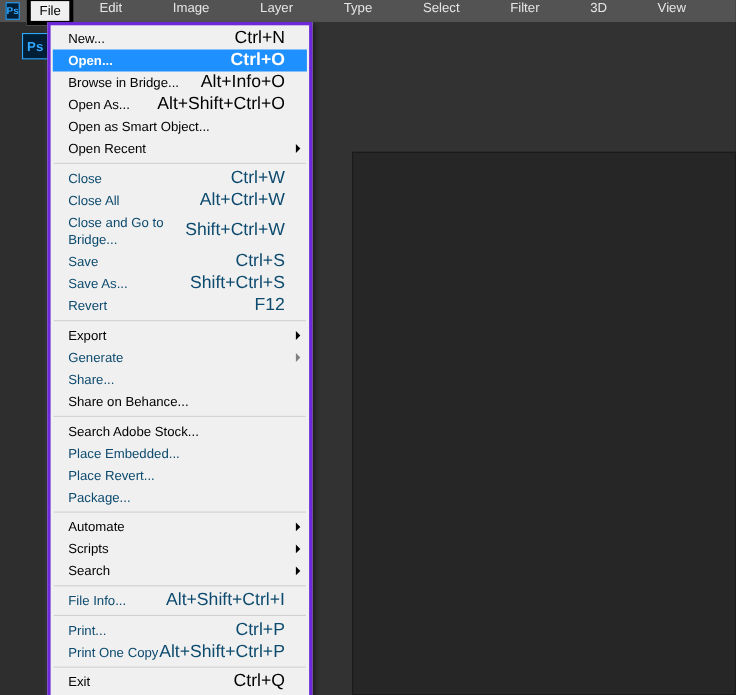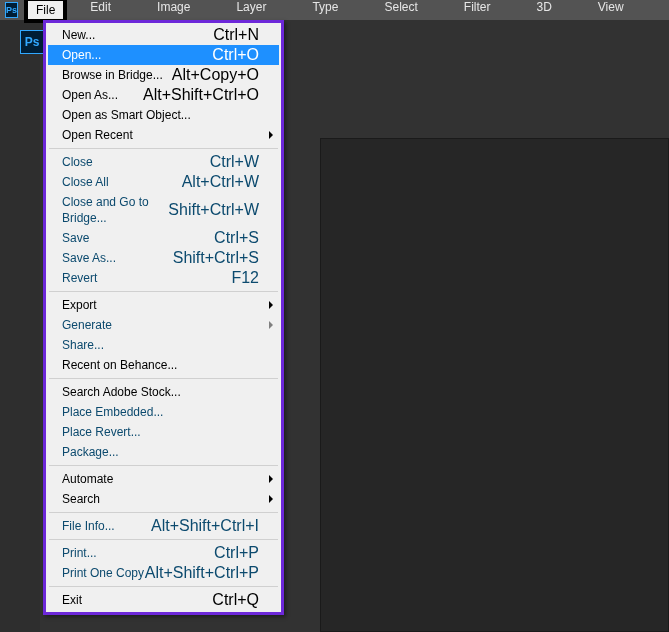--- a/index.html
+++ b/index.html
@@ -91,20 +91,21 @@
     justify-content: space-between;
     padding: 2px 20px 2px 14px;
     color: #000;
     cursor: default;
     position: relative;
     line-height: 16px;
   }
   .dd-item.highlight {
     background: #1e90ff;
     color: #fff;
+    font-weight: bold;
   }
   .dd-item.disabled {
     color: #0c4a6e;
   }
   .dd-shortcut {
     font-size: 16px;
   }
   .dd-sep {
     height: 1px;
     background: #d0d0d0;
@@ -152,21 +153,21 @@
     <div class="dd-item">
       <span>New...</span>
       <span class="dd-shortcut">Ctrl+N</span>
     </div>
     <div class="dd-item highlight">
       <span>Open...</span>
       <span class="dd-shortcut">Ctrl+O</span>
     </div>
     <div class="dd-item">
       <span>Browse in Bridge...</span>
-      <span class="dd-shortcut">Alt+Copy+O</span>
+      <span class="dd-shortcut">Alt+Info+O</span>
     </div>
     <div class="dd-item">
       <span>Open As...</span>
       <span class="dd-shortcut">Alt+Shift+Ctrl+O</span>
     </div>
     <div class="dd-item">
       <span>Open as Smart Object...</span>
     </div>
     <div class="dd-item">
       <span>Open Recent</span>
@@ -203,38 +204,42 @@
       <span class="submenu-arrow"></span>
     </div>
     <div class="dd-item disabled">
       <span>Generate</span>
       <span class="submenu-arrow"></span>
     </div>
     <div class="dd-item disabled">
       <span>Share...</span>
     </div>
     <div class="dd-item">
-      <span>Recent on Behance...</span>
+      <span>Share on Behance...</span>
     </div>
     <div class="dd-sep"></div>
     <div class="dd-item">
       <span>Search Adobe Stock...</span>
     </div>
     <div class="dd-item disabled">
       <span>Place Embedded...</span>
     </div>
     <div class="dd-item disabled">
       <span>Place Revert...</span>
     </div>
     <div class="dd-item disabled">
       <span>Package...</span>
     </div>
     <div class="dd-sep"></div>
     <div class="dd-item">
       <span>Automate</span>
+      <span class="submenu-arrow"></span>
+    </div>
+    <div class="dd-item">
+      <span>Scripts</span>
       <span class="submenu-arrow"></span>
     </div>
     <div class="dd-item">
       <span>Search</span>
       <span class="submenu-arrow"></span>
     </div>
     <div class="dd-sep"></div>
     <div class="dd-item disabled">
       <span>File Info...</span>
       <span class="dd-shortcut">Alt+Shift+Ctrl+I</span>

